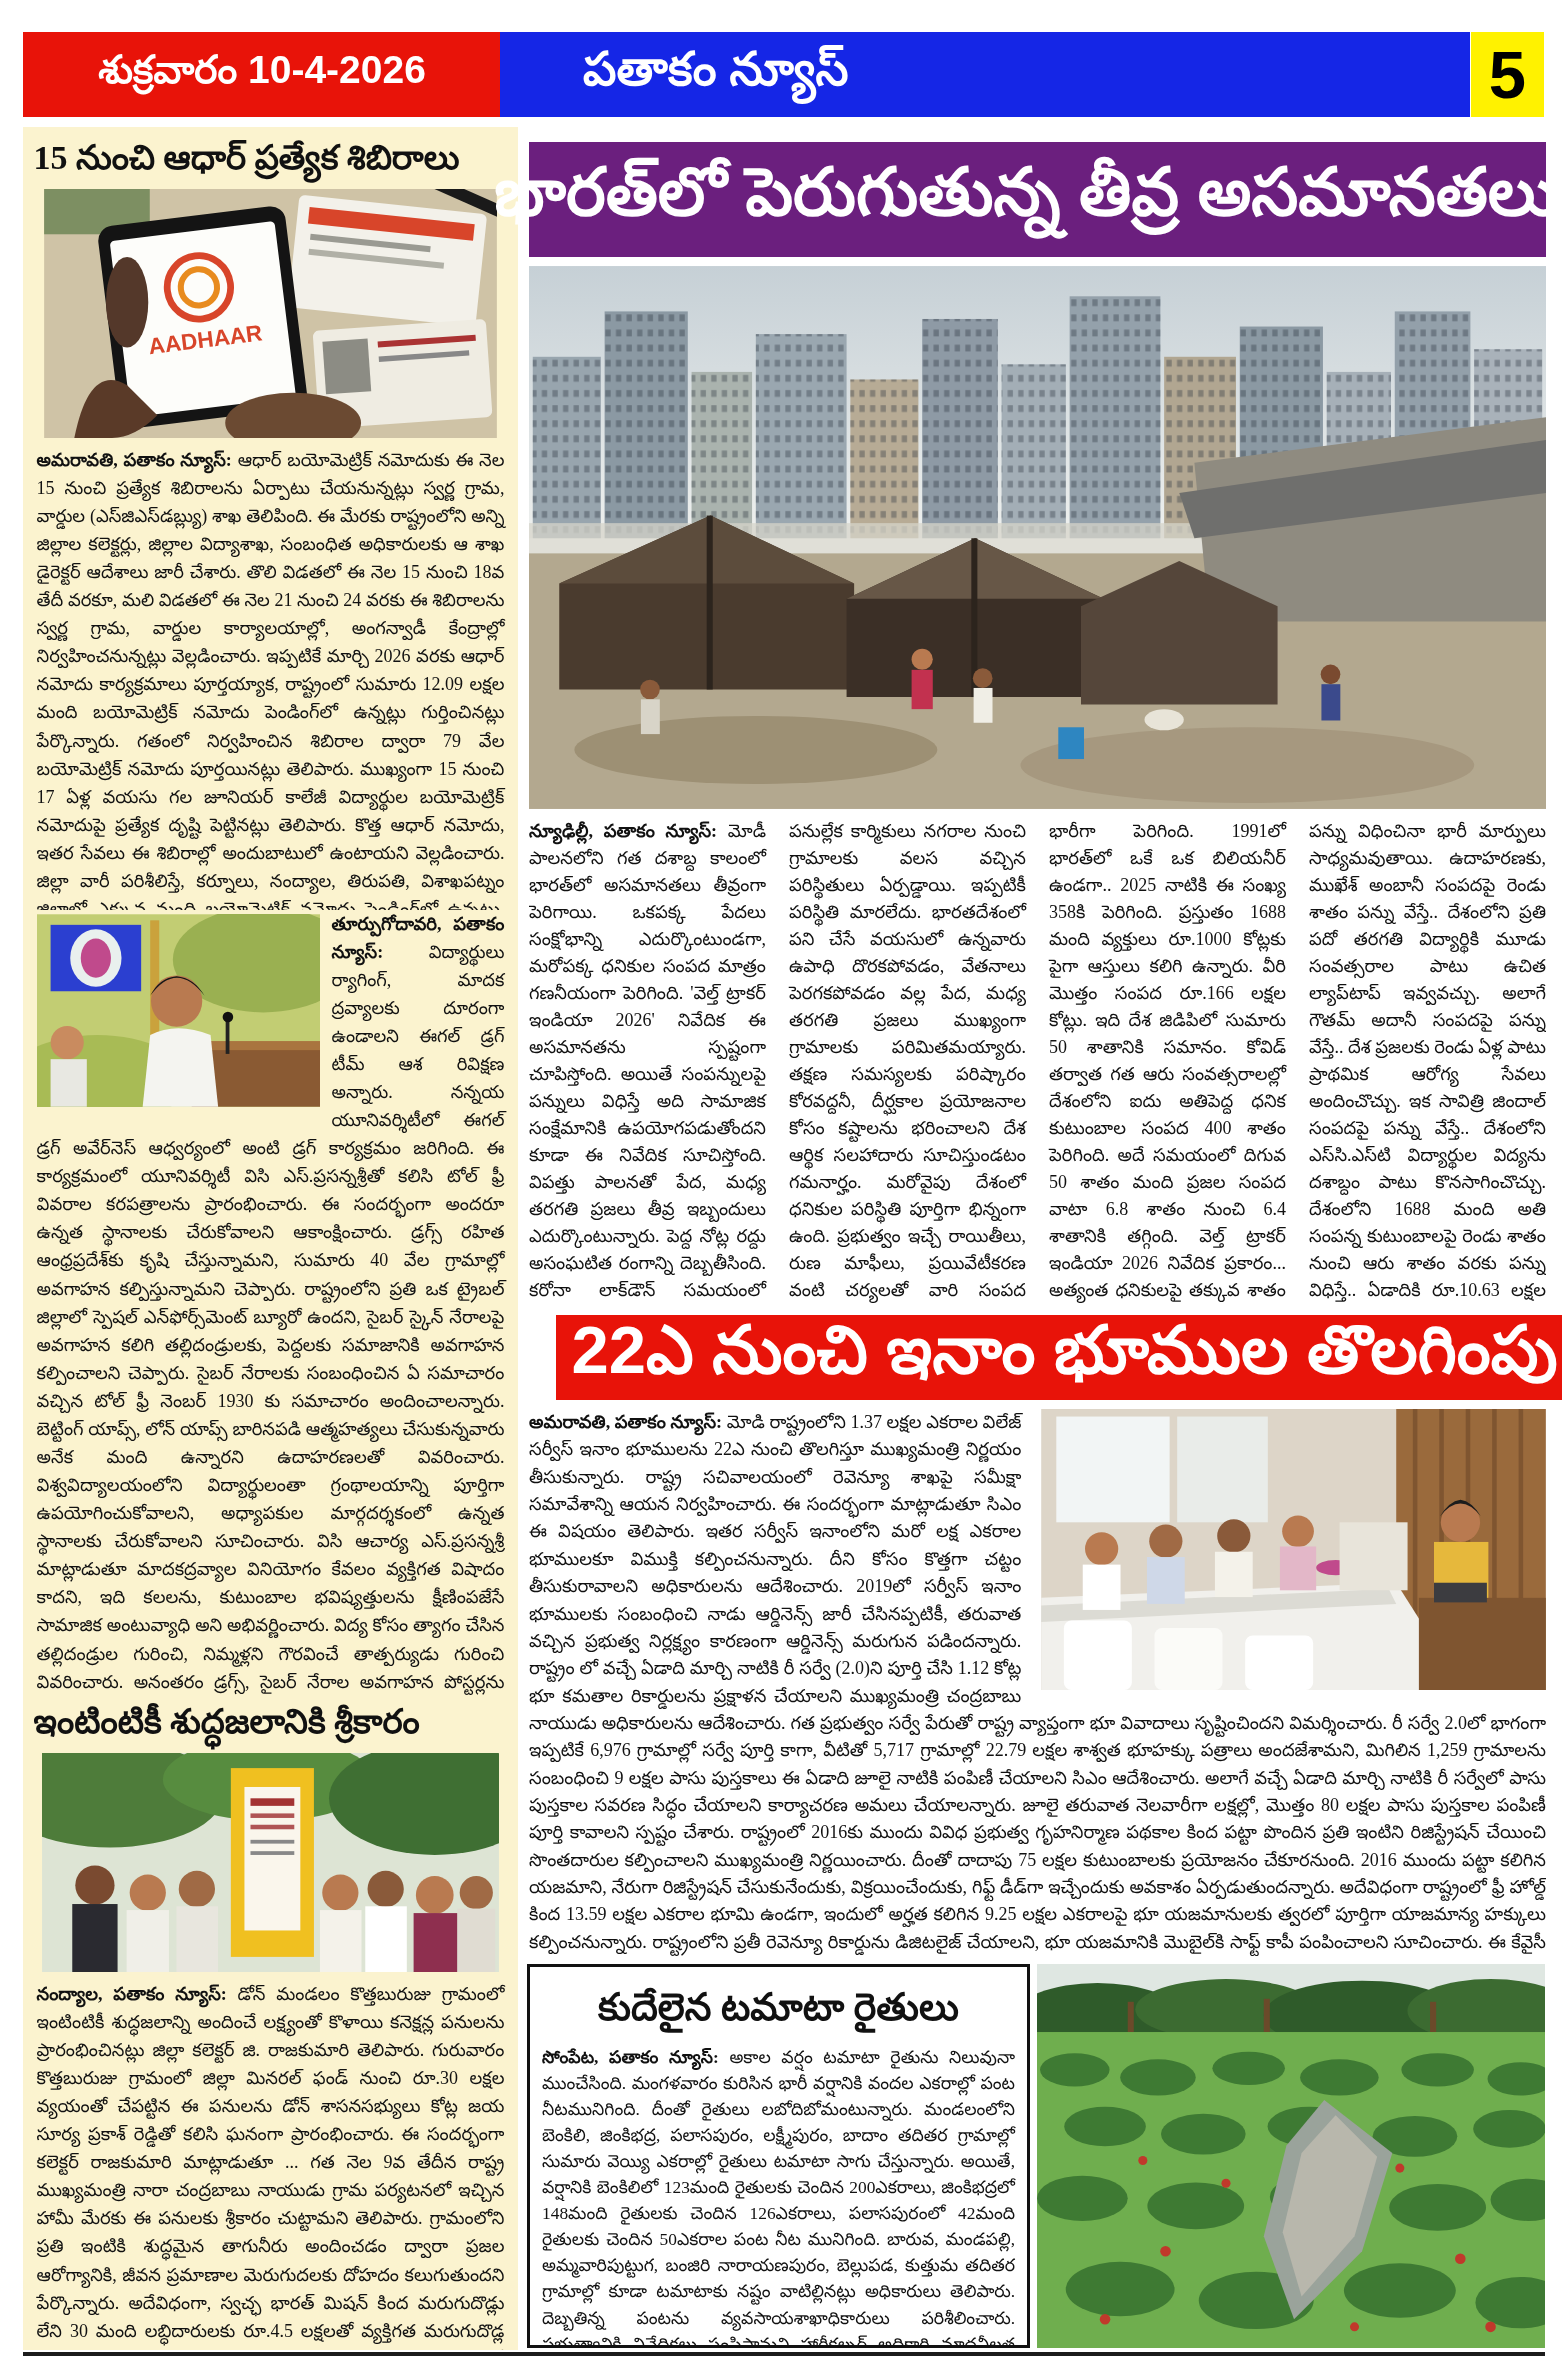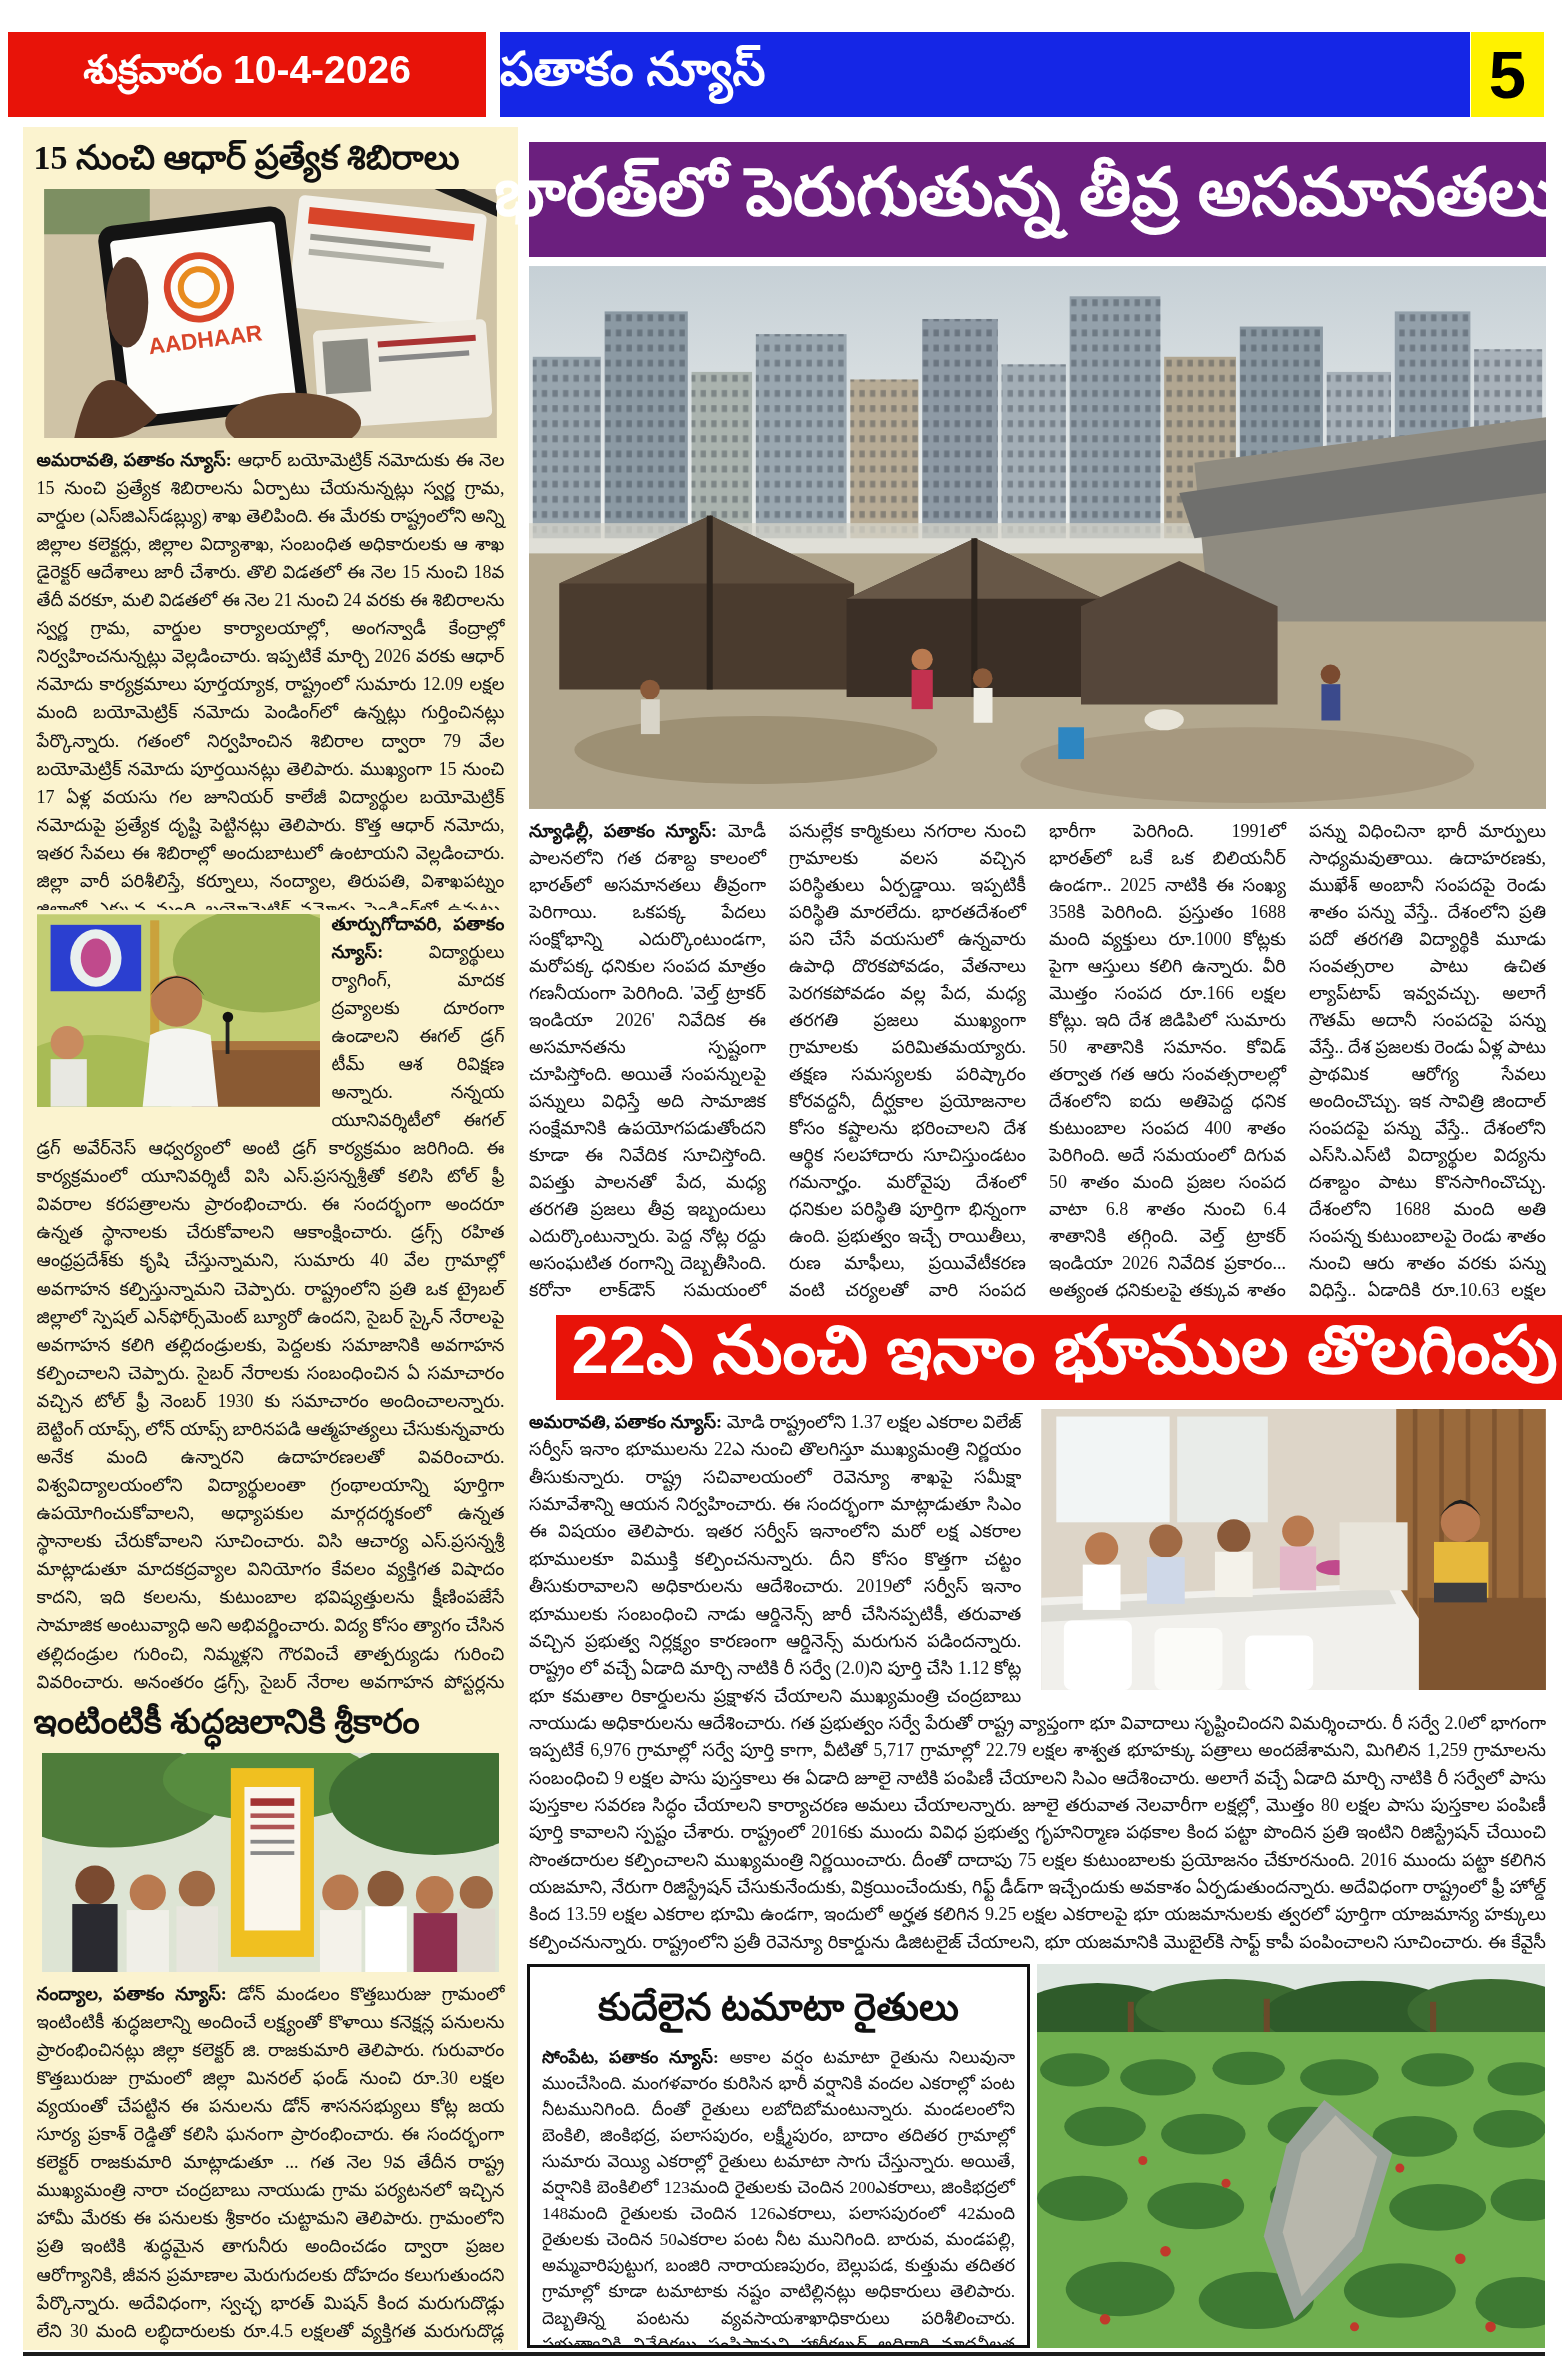--- a/index.html
+++ b/index.html
@@ -8,28 +8,28 @@
   }
   *{margin:0;padding:0;box-sizing:border-box;}
   html,body{background:#888;}
   .page{
     position:relative; width:1562px; height:2366px; background:#ffffff;
     font-family:"Liberation Serif","DejaVu Serif",serif; color:var(--c-ink);
     overflow:hidden; margin:0 auto;
   }
   
   .hdr-date{
-    position:absolute; left:8px; top:32px; width:478px; height:85px;
+    position:absolute; left:23px; top:32px; width:478px; height:85px;
     background:var(--c-red); color:#fff; display:flex; align-items:center; justify-content:center;
     font-size:39px; font-weight:bold; font-family:"Liberation Sans","DejaVu Sans",sans-serif;
   }
   .hdr-mast{
     position:absolute; left:500px; top:32px; width:970px; height:85px;
     background:var(--c-blue); color:#fff; display:flex; align-items:center;
-    font-size:47px; font-weight:bold;
+    padding-left:83px; font-size:47px; font-weight:bold;
     font-family:"Liberation Sans","DejaVu Sans",sans-serif;
   }
   .hdr-page{
     position:absolute; left:1471px; top:32px; width:73px; height:85px;
     background:var(--c-yellow); color:#000; display:flex; align-items:center; justify-content:center;
     font-size:67px; font-weight:bold; font-family:"Liberation Sans","DejaVu Sans",sans-serif;
   }
   
   .left-col{
     position:absolute; left:23px; top:127px; width:495px; height:2223px;

